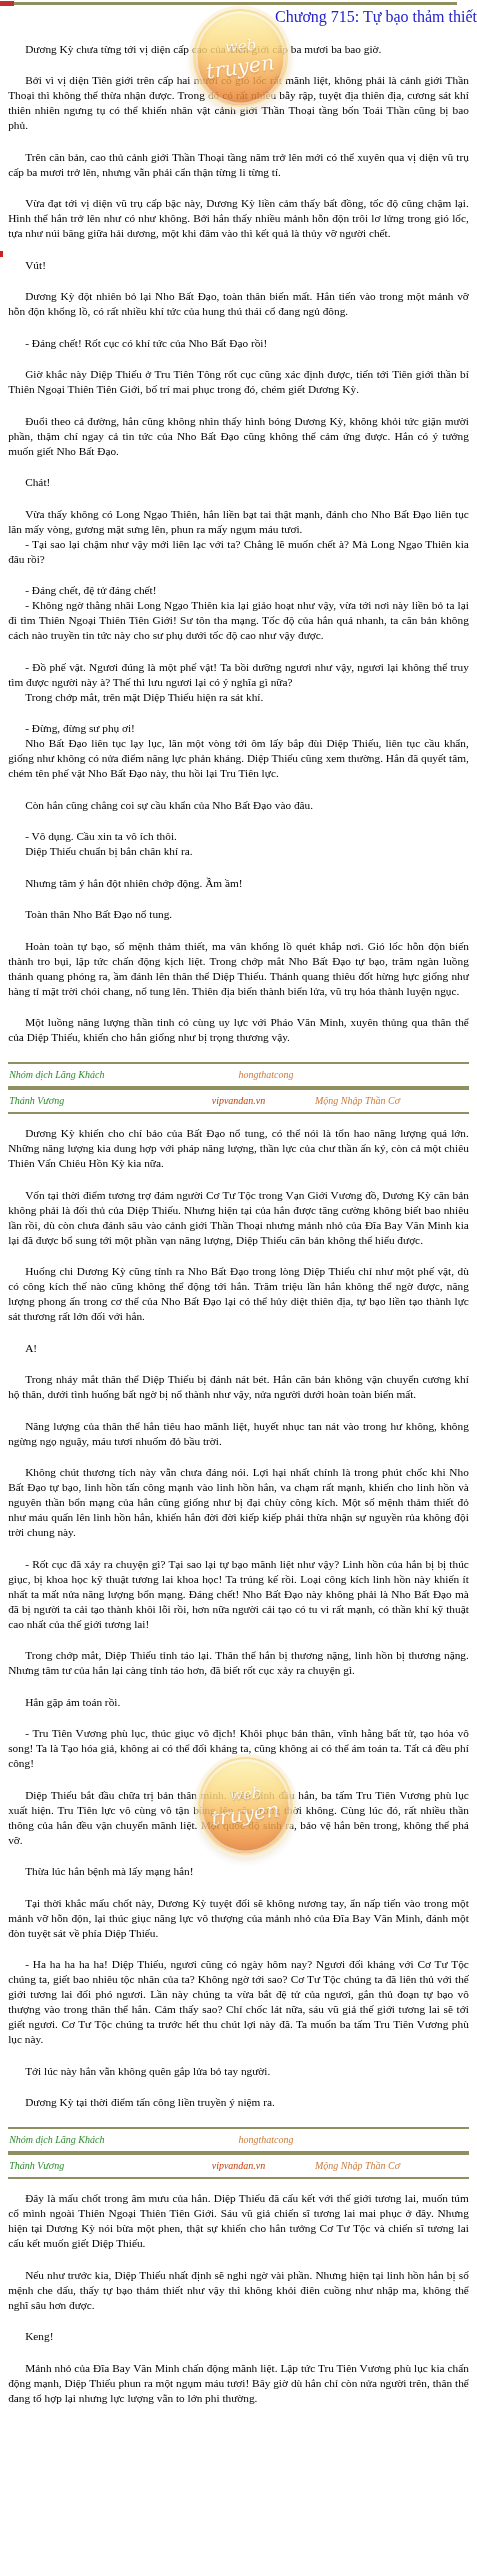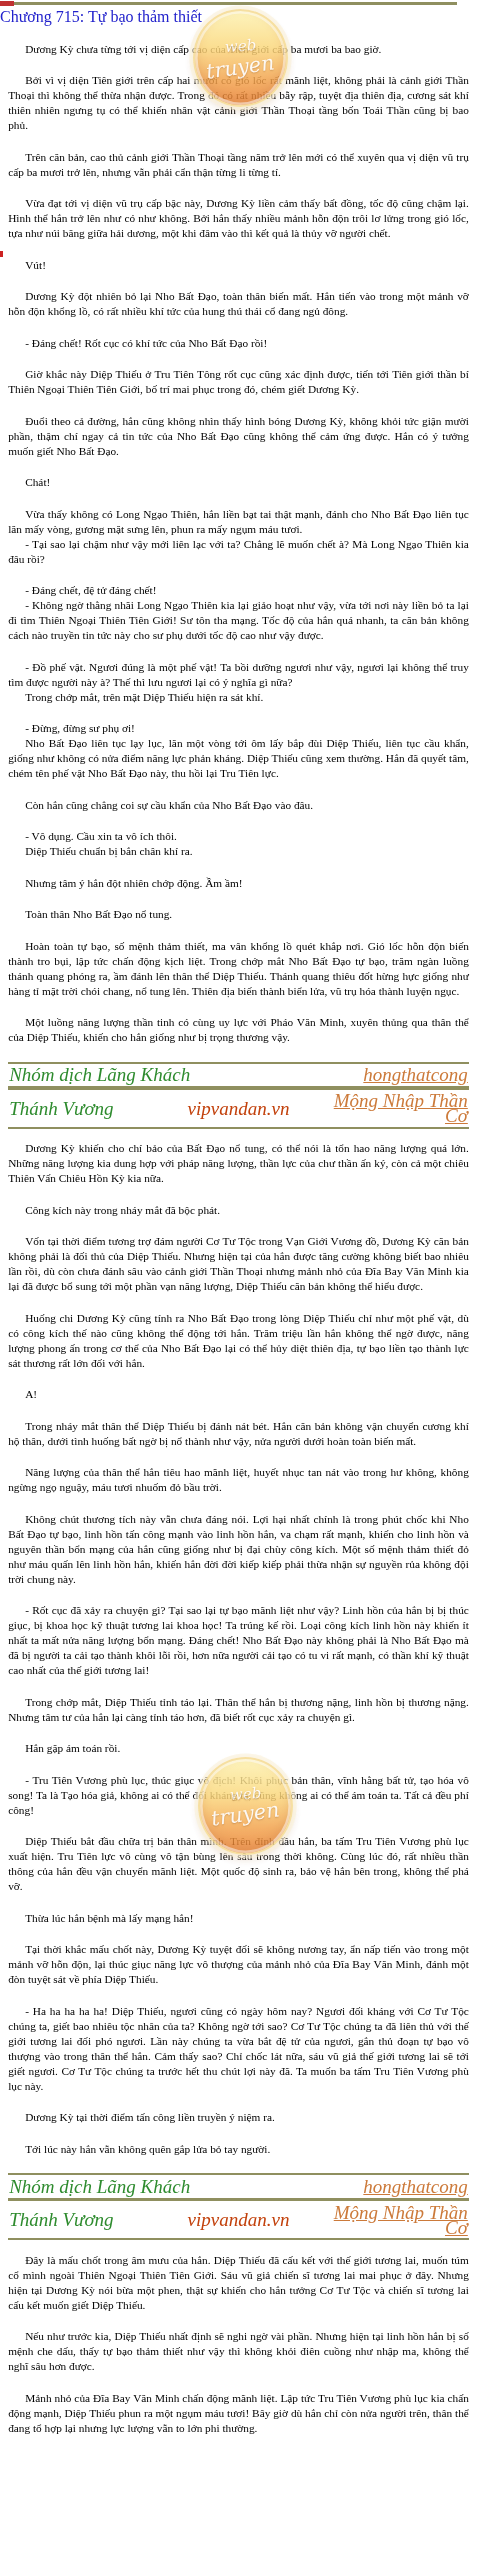--- a/index.html
+++ b/index.html
@@ -14,50 +14,50 @@
     color:#000000;
   }
   
   .topbar{position:absolute;top:1px;left:0;width:456px;height:5.2px;}
   .topbar .seg-red{position:absolute;left:0;top:0;width:14px;height:5.2px;background:#c03030;}
   .topbar .seg-olive{position:absolute;left:14px;top:1px;width:443px;height:3.1px;background:#8f8f5f;}
   .left-tick{position:absolute;left:0;top:251px;width:2.6px;height:6.2px;background:#cc2222;}
 
   .title{
     margin:8.2px 0 15.5px;
-    text-align:left;
+    text-align:right;
     color:#2222cc;
     font-size:16px;
     font-weight:normal;
     font-family:"Liberation Serif",serif;
   }
   .content{
     padding:0 8.2px;
     text-align:justify;
     font-size:11.3px;
     line-height:15px;
   }
   .para{margin:0 0 16.5px;text-indent:17px;}
   .para.tight{margin-bottom:0;}
 
   
   .credits{
     margin:2.1px 0 12.4px;
     font-style:italic;
-    font-size:19px;
+    font-size:10px;
     text-indent:0;
     text-align:left;
   }
   .credits .rule{height:2.1px;background:#8f8f5f;}
   .credits .rule.thick{height:3.6px;}
   .credits .crow{display:flex;align-items:center;padding:3.6px 1px;}
   .credits .cell{flex:1;}
   .credits .c-left{text-align:left;}
   .credits .c-mid{text-align:center;}
-  .credits .c-right{text-align:right;text-decoration:underline;}
+  .credits .c-right{}
   .green{color:#2e8b2e;}
   .orange{color:#cc7a3a;}
   .gray{color:#c2410c;}
 
   
   .wm{
     position:absolute;
     width:91px;height:94px;
     border-radius:50%;
     display:flex;flex-direction:column;align-items:center;justify-content:center;
@@ -160,21 +160,20 @@
     <div class="crow">
       <span class="cell c-left green">Thánh Vương</span>
       <span class="cell c-mid gray">vipvandan.vn</span>
       <span class="cell c-right orange">Mộng Nhập Thần Cơ</span>
     </div>
     <div class="rule"></div>
   </div>
 
   <p class="para">Dương Kỳ khiến cho chí bảo của Bất Đạo nổ tung, có thể nói là tổn hao năng lượng quá lớn. Những năng lượng kia dung hợp với pháp năng lượng, thần lực của chư thần ấn ký, còn cả một chiêu Thiên Vấn Chiêu Hồn Kỳ kia nữa.</p>
 
-  <p class="para">Công kích này trong nháy mắt đã bộc phát.</p>
 
   <p class="para">Vốn tại thời điểm tương trợ đám người Cơ Tư Tộc trong Vạn Giới Vương đồ, Dương Kỳ căn bản không phải là đối thủ của Diệp Thiếu. Nhưng hiện tại của hắn được tăng cường không biết bao nhiêu lần rồi, dù còn chưa đánh sâu vào cảnh giới Thần Thoại nhưng mảnh nhỏ của Đĩa Bay Văn Minh kia lại đã được bổ sung tới một phần vạn năng lượng, Diệp Thiếu căn bản không thể hiểu được.</p>
 
   <p class="para">Huống chi Dương Kỳ cũng tính ra Nho Bất Đạo trong lòng Diệp Thiếu chỉ như một phế vật, dù có công kích thế nào cũng không thể động tới hắn. Trăm triệu lần hắn không thể ngờ được, năng lượng phong ấn trong cơ thể của Nho Bất Đạo lại có thể hủy diệt thiên địa, tự bạo liền tạo thành lực sát thương rất lớn đối với hắn.</p>
 
   <p class="para">A!</p>
 
   <p class="para">Trong nháy mắt thân thể Diệp Thiếu bị đánh nát bét. Hắn căn bản không vận chuyển cương khí hộ thân, dưới tình huống bất ngờ bị nổ thành như vậy, nửa người dưới hoàn toàn biến mất.</p>
 
   <p class="para">Năng lượng của thân thể hắn tiêu hao mãnh liệt, huyết nhục tan nát vào trong hư không, không ngừng ngọ nguậy, máu tươi nhuốm đỏ bầu trời.</p>
@@ -191,23 +190,23 @@
 
   <p class="para">Diệp Thiếu bắt đầu chữa trị bản thân mình. Trên đỉnh đầu hắn, ba tấm Tru Tiên Vương phù lục xuất hiện. Tru Tiên lực vô cùng vô tận bùng lên sâu trong thời không. Cùng lúc đó, rất nhiều thần thông của hắn đều vận chuyển mãnh liệt. Một quốc độ sinh ra, bảo vệ hắn bên trong, không thể phá vỡ.</p>
 
 
   <p class="para">Thừa lúc hắn bệnh mà lấy mạng hắn!</p>
 
   <p class="para">Tại thời khắc mấu chốt này, Dương Kỳ tuyệt đối sẽ không nương tay, ẩn nấp tiến vào trong một mảnh vỡ hỗn độn, lại thúc giục năng lực vô thượng của mảnh nhỏ của Đĩa Bay Văn Minh, đánh một đòn tuyệt sát về phía Diệp Thiếu.</p>
 
   <p class="para">- Ha ha ha ha ha! Diệp Thiếu, ngươi cũng có ngày hôm nay? Ngươi đối kháng với Cơ Tư Tộc chúng ta, giết bao nhiêu tộc nhân của ta? Không ngờ tới sao? Cơ Tư Tộc chúng ta đã liên thủ với thế giới tương lai đối phó ngươi. Lần này chúng ta vừa bắt đệ tử của ngươi, gắn thủ đoạn tự bạo vô thượng vào trong thân thể hắn. Cảm thấy sao? Chỉ chốc lát nữa, sáu vũ giả thế giới tương lai sẽ tới giết ngươi. Cơ Tư Tộc chúng ta trước hết thu chút lợi này đã. Ta muốn ba tấm Tru Tiên Vương phù lục này.</p>
 
+  <p class="para">Tới lúc này hắn vẫn không quên gắp lửa bỏ tay người.</p>
+
   <p class="para">Dương Kỳ tại thời điểm tấn công liền truyền ý niệm ra.</p>
-
-  <p class="para">Tới lúc này hắn vẫn không quên gắp lửa bỏ tay người.</p>
 
   <div class="credits">
     <div class="rule"></div>
     <div class="crow">
       <span class="cell c-left green">Nhóm dịch Lãng Khách</span>
       <span class="cell c-right orange">hongthatcong</span>
     </div>
     <div class="rule thick"></div>
     <div class="crow">
       <span class="cell c-left green">Thánh Vương</span>
@@ -215,20 +214,21 @@
       <span class="cell c-right orange">Mộng Nhập Thần Cơ</span>
     </div>
     <div class="rule"></div>
   </div>
 
   <p class="para">Đây là mấu chốt trong âm mưu của hắn. Diệp Thiếu đã cấu kết với thế giới tương lai, muốn túm cổ mình ngoài Thiên Ngoại Thiên Tiên Giới. Sáu vũ giả chiến sĩ tương lai mai phục ở đây. Nhưng hiện tại Dương Kỳ nói bừa một phen, thật sự khiến cho hắn tưởng Cơ Tư Tộc và chiến sĩ tương lai cấu kết muốn giết Diệp Thiếu.</p>
 
   <p class="para">Nếu như trước kia, Diệp Thiếu nhất định sẽ nghi ngờ vài phần. Nhưng hiện tại linh hồn hắn bị số mệnh che dấu, thấy tự bạo thảm thiết như vậy thì không khỏi điên cuồng như nhập ma, không thể nghĩ sâu hơn được.</p>
 
 
+  <p class="para">Keng!</p>
 
   <p class="para">Mảnh nhỏ của Đĩa Bay Văn Minh chấn động mãnh liệt. Lập tức Tru Tiên Vương phù lục kia chấn động mạnh, Diệp Thiếu phun ra một ngụm máu tươi! Bây giờ dù hắn chỉ còn nửa người trên, thân thể đang tổ hợp lại nhưng lực lượng vẫn to lớn phi thường.</p>
 
 </div>
 
   <div class="wm wm1">
     <span class="w1">web</span>
     <span class="w2">truyen</span>
   </div>
   <div class="wm wm2">

